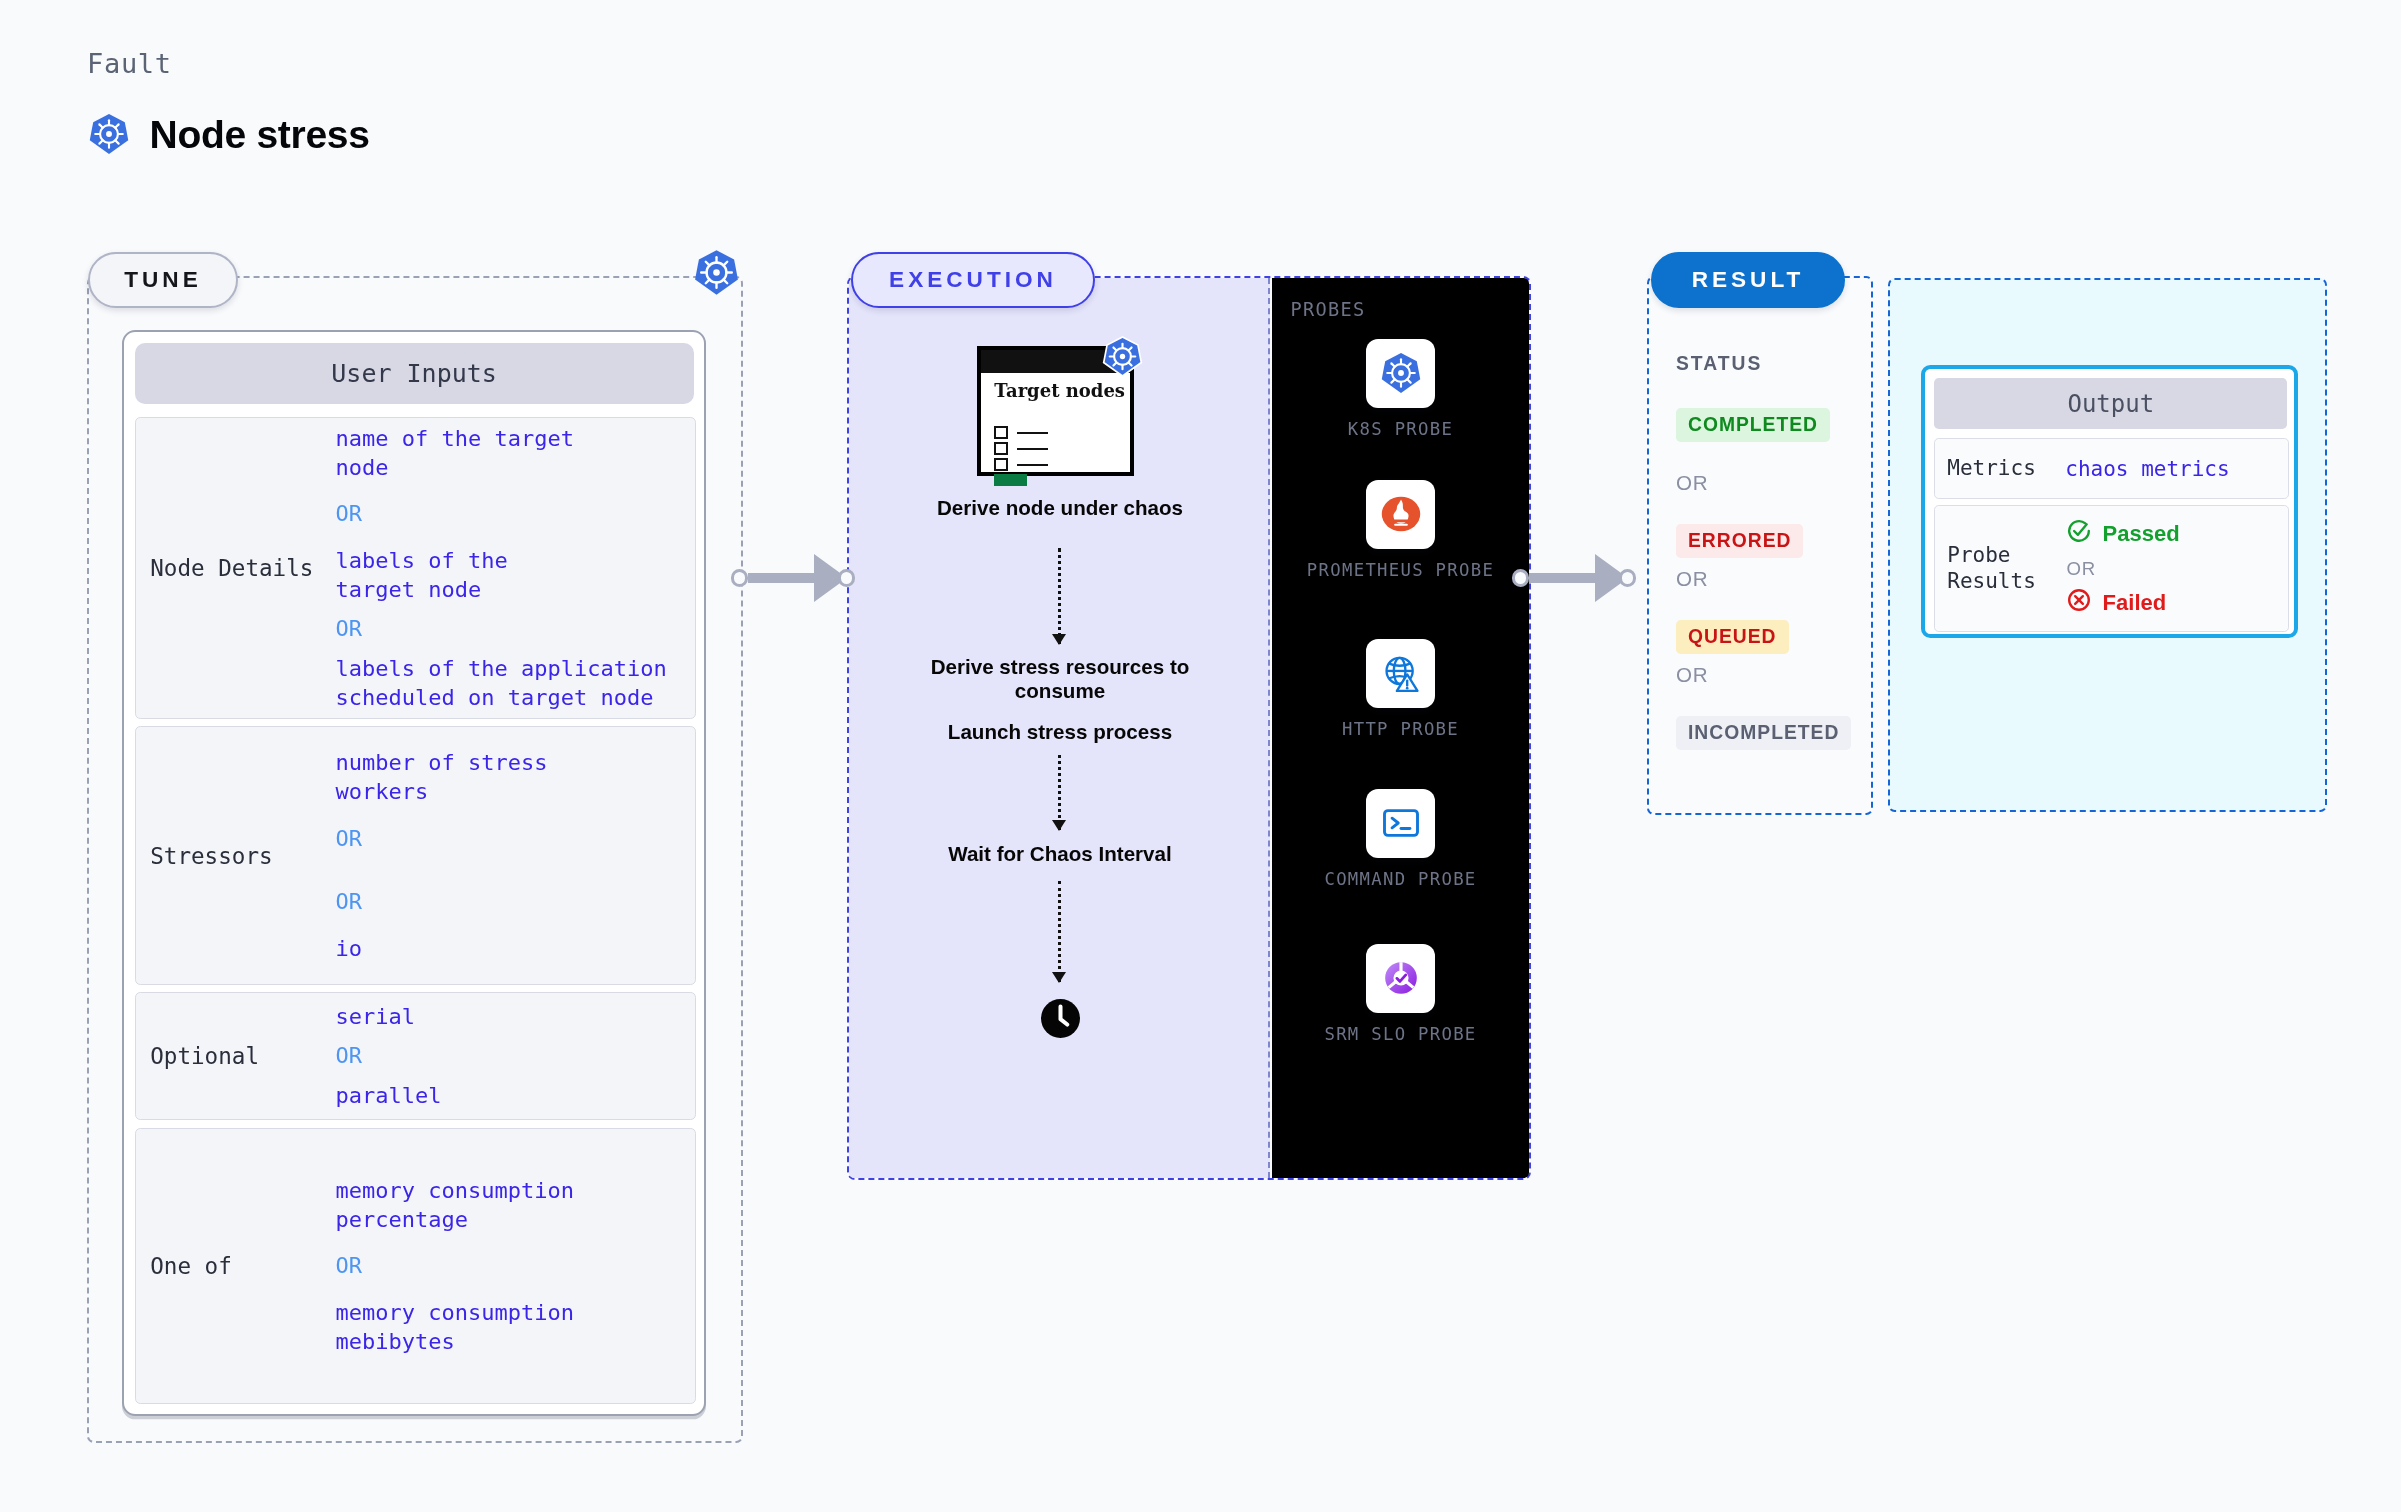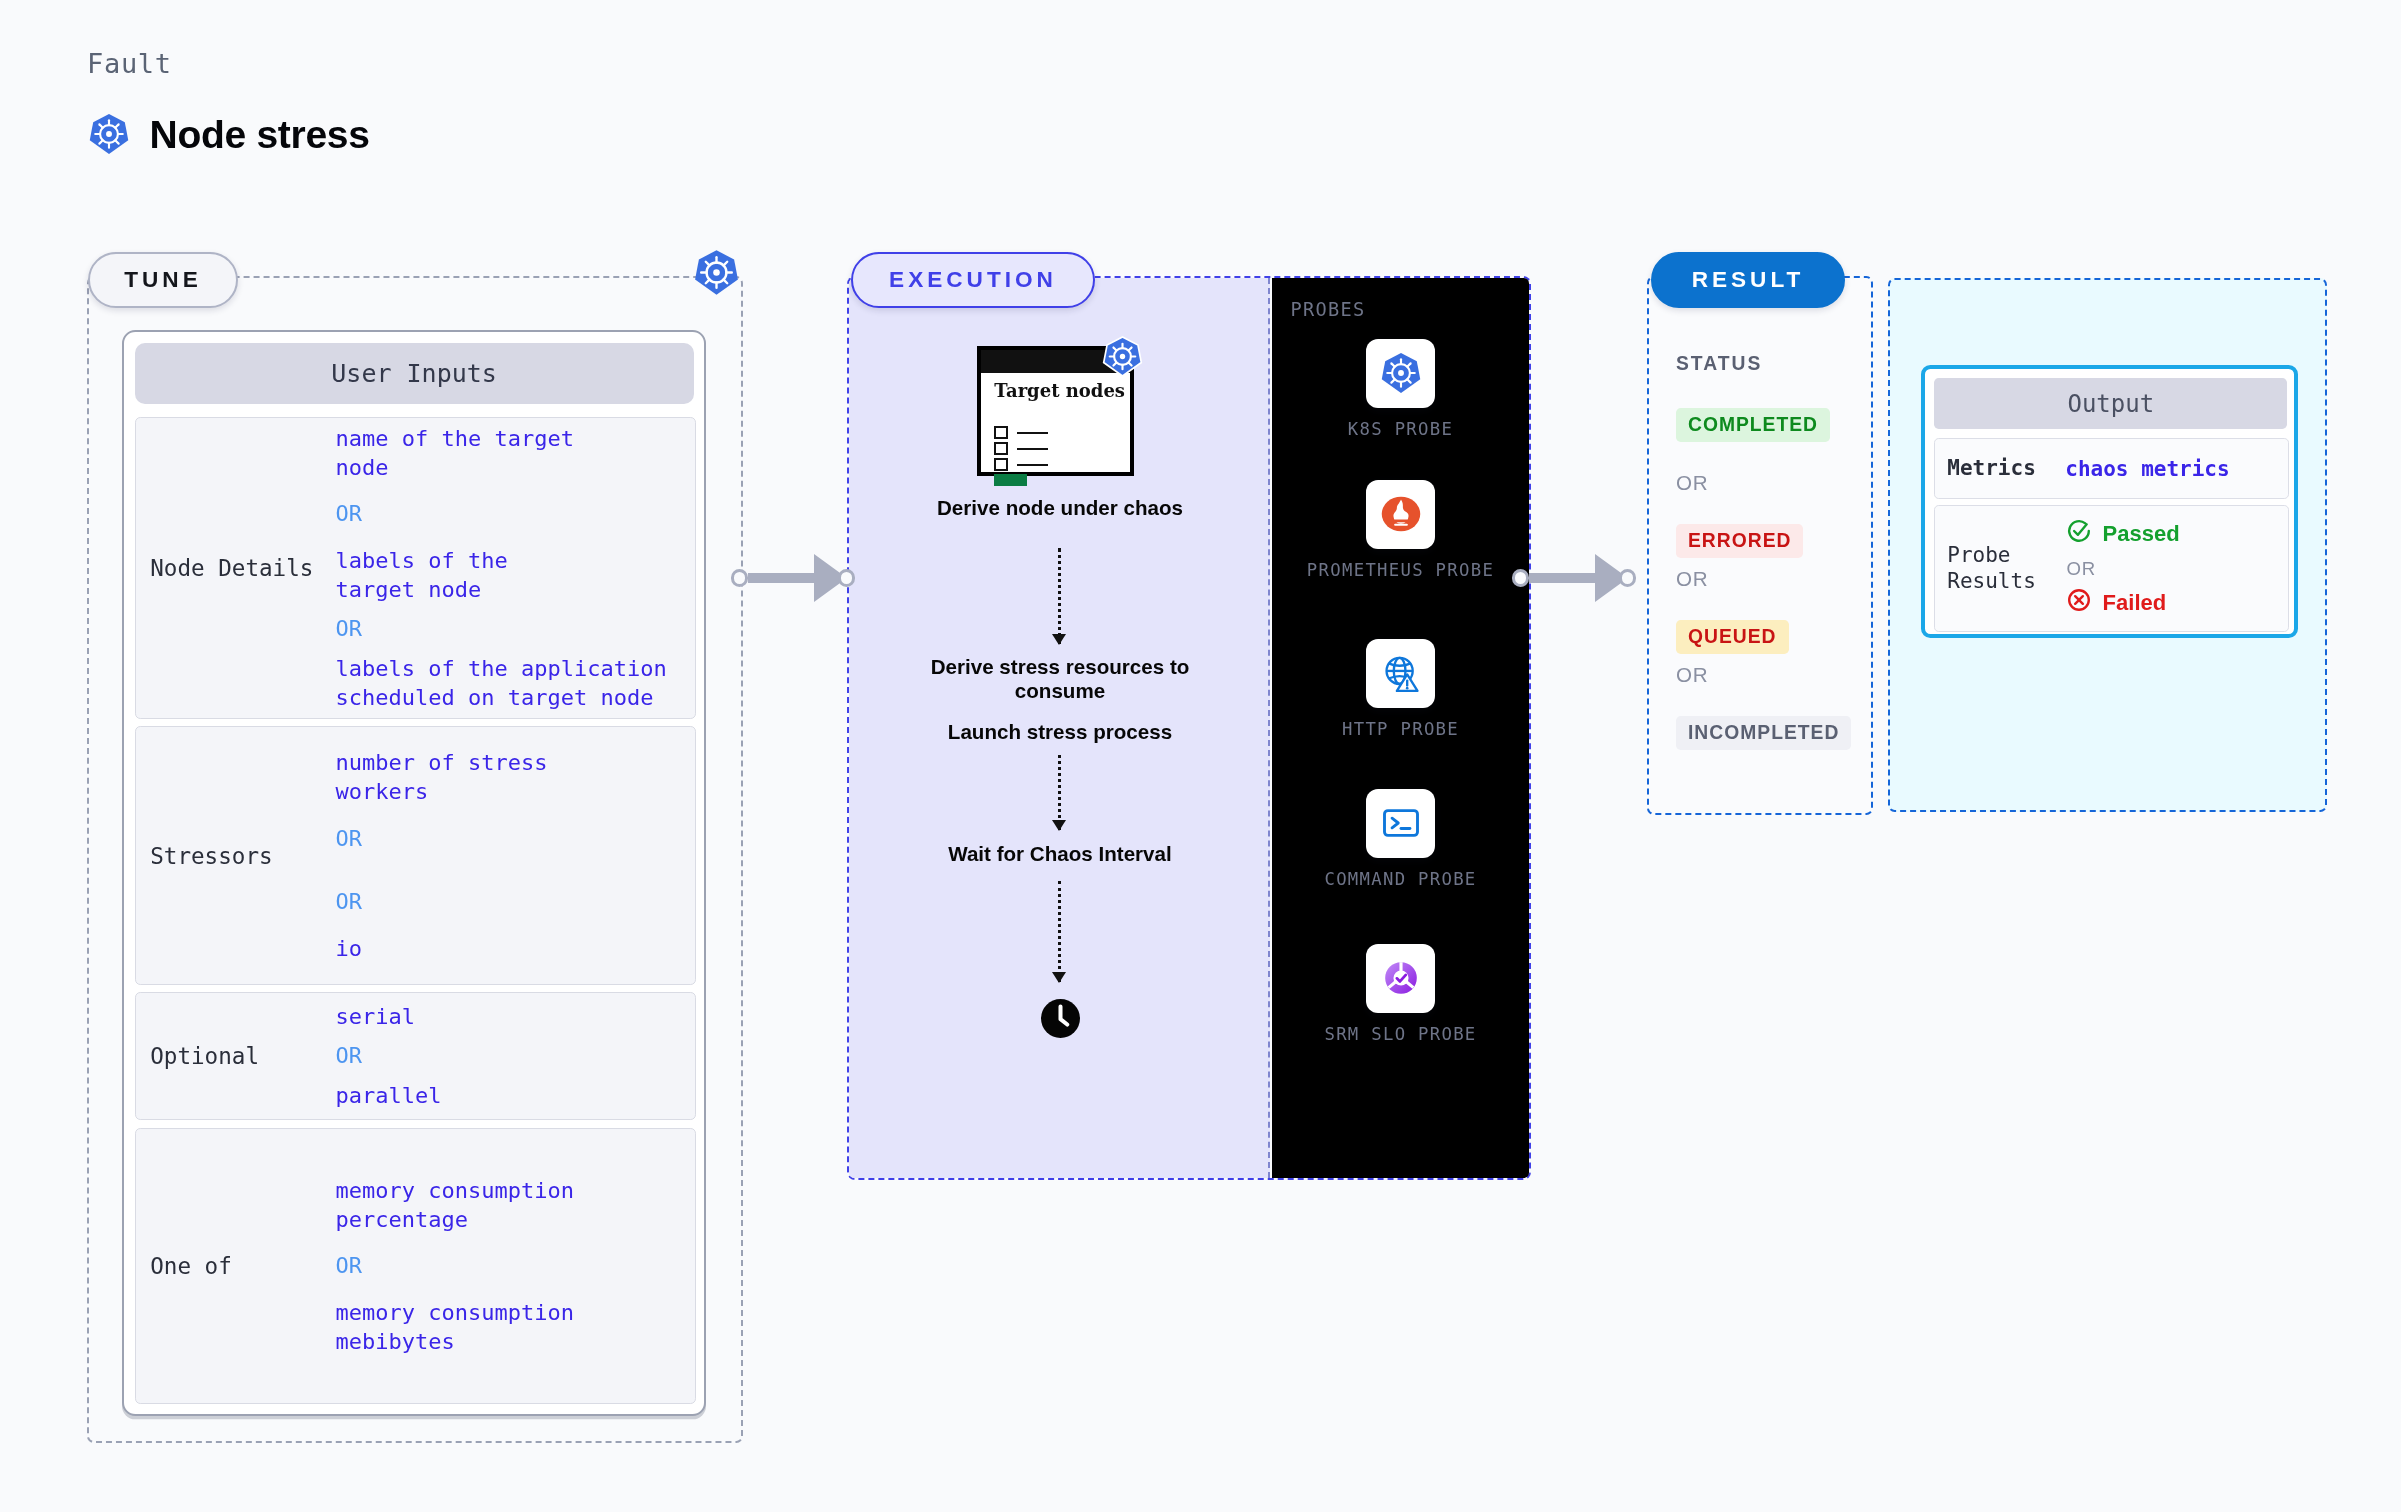--- a/index.html
+++ b/index.html
@@ -193,21 +193,21 @@
     font-family:"DejaVu Sans Mono", monospace;font-size:24px;color:#4A5062;
   }
   .out-row{
     position:absolute;left:9.3px;width:353px;
     background:#FAFBFD;border:1.3px solid #DCDEE7;border-radius:4.7px;display:flex;align-items:center;
   }
   .out-key{
     width:130px;flex:none;padding-left:12px;box-sizing:border-box;
     font-family:"DejaVu Sans Mono", monospace;font-size:21px;color:#2A2E3A;line-height:1.22;
   }
-  #out-metrics{top:69px;height:59px;font-weight:bold;}
+  #out-metrics{top:69px;height:59px;}
   #out-metrics-val{font-family:"DejaVu Sans Mono", monospace;font-size:21px;color:#3A25E8;}
   #out-probe{top:136px;height:125px;}
   .pr-line{display:flex;align-items:center;gap:9.3px;font-size:22px;font-weight:700;}
   #pr-passed{color:#14A02E;}
   #pr-failed{color:#E01B1B;}
   #pr-or{font-size:18.6px;color:#8A90A2;margin:6.7px 0 6.7px 1.3px;letter-spacing:0.7px;}
 </style>
 </head>
 <body>
 

